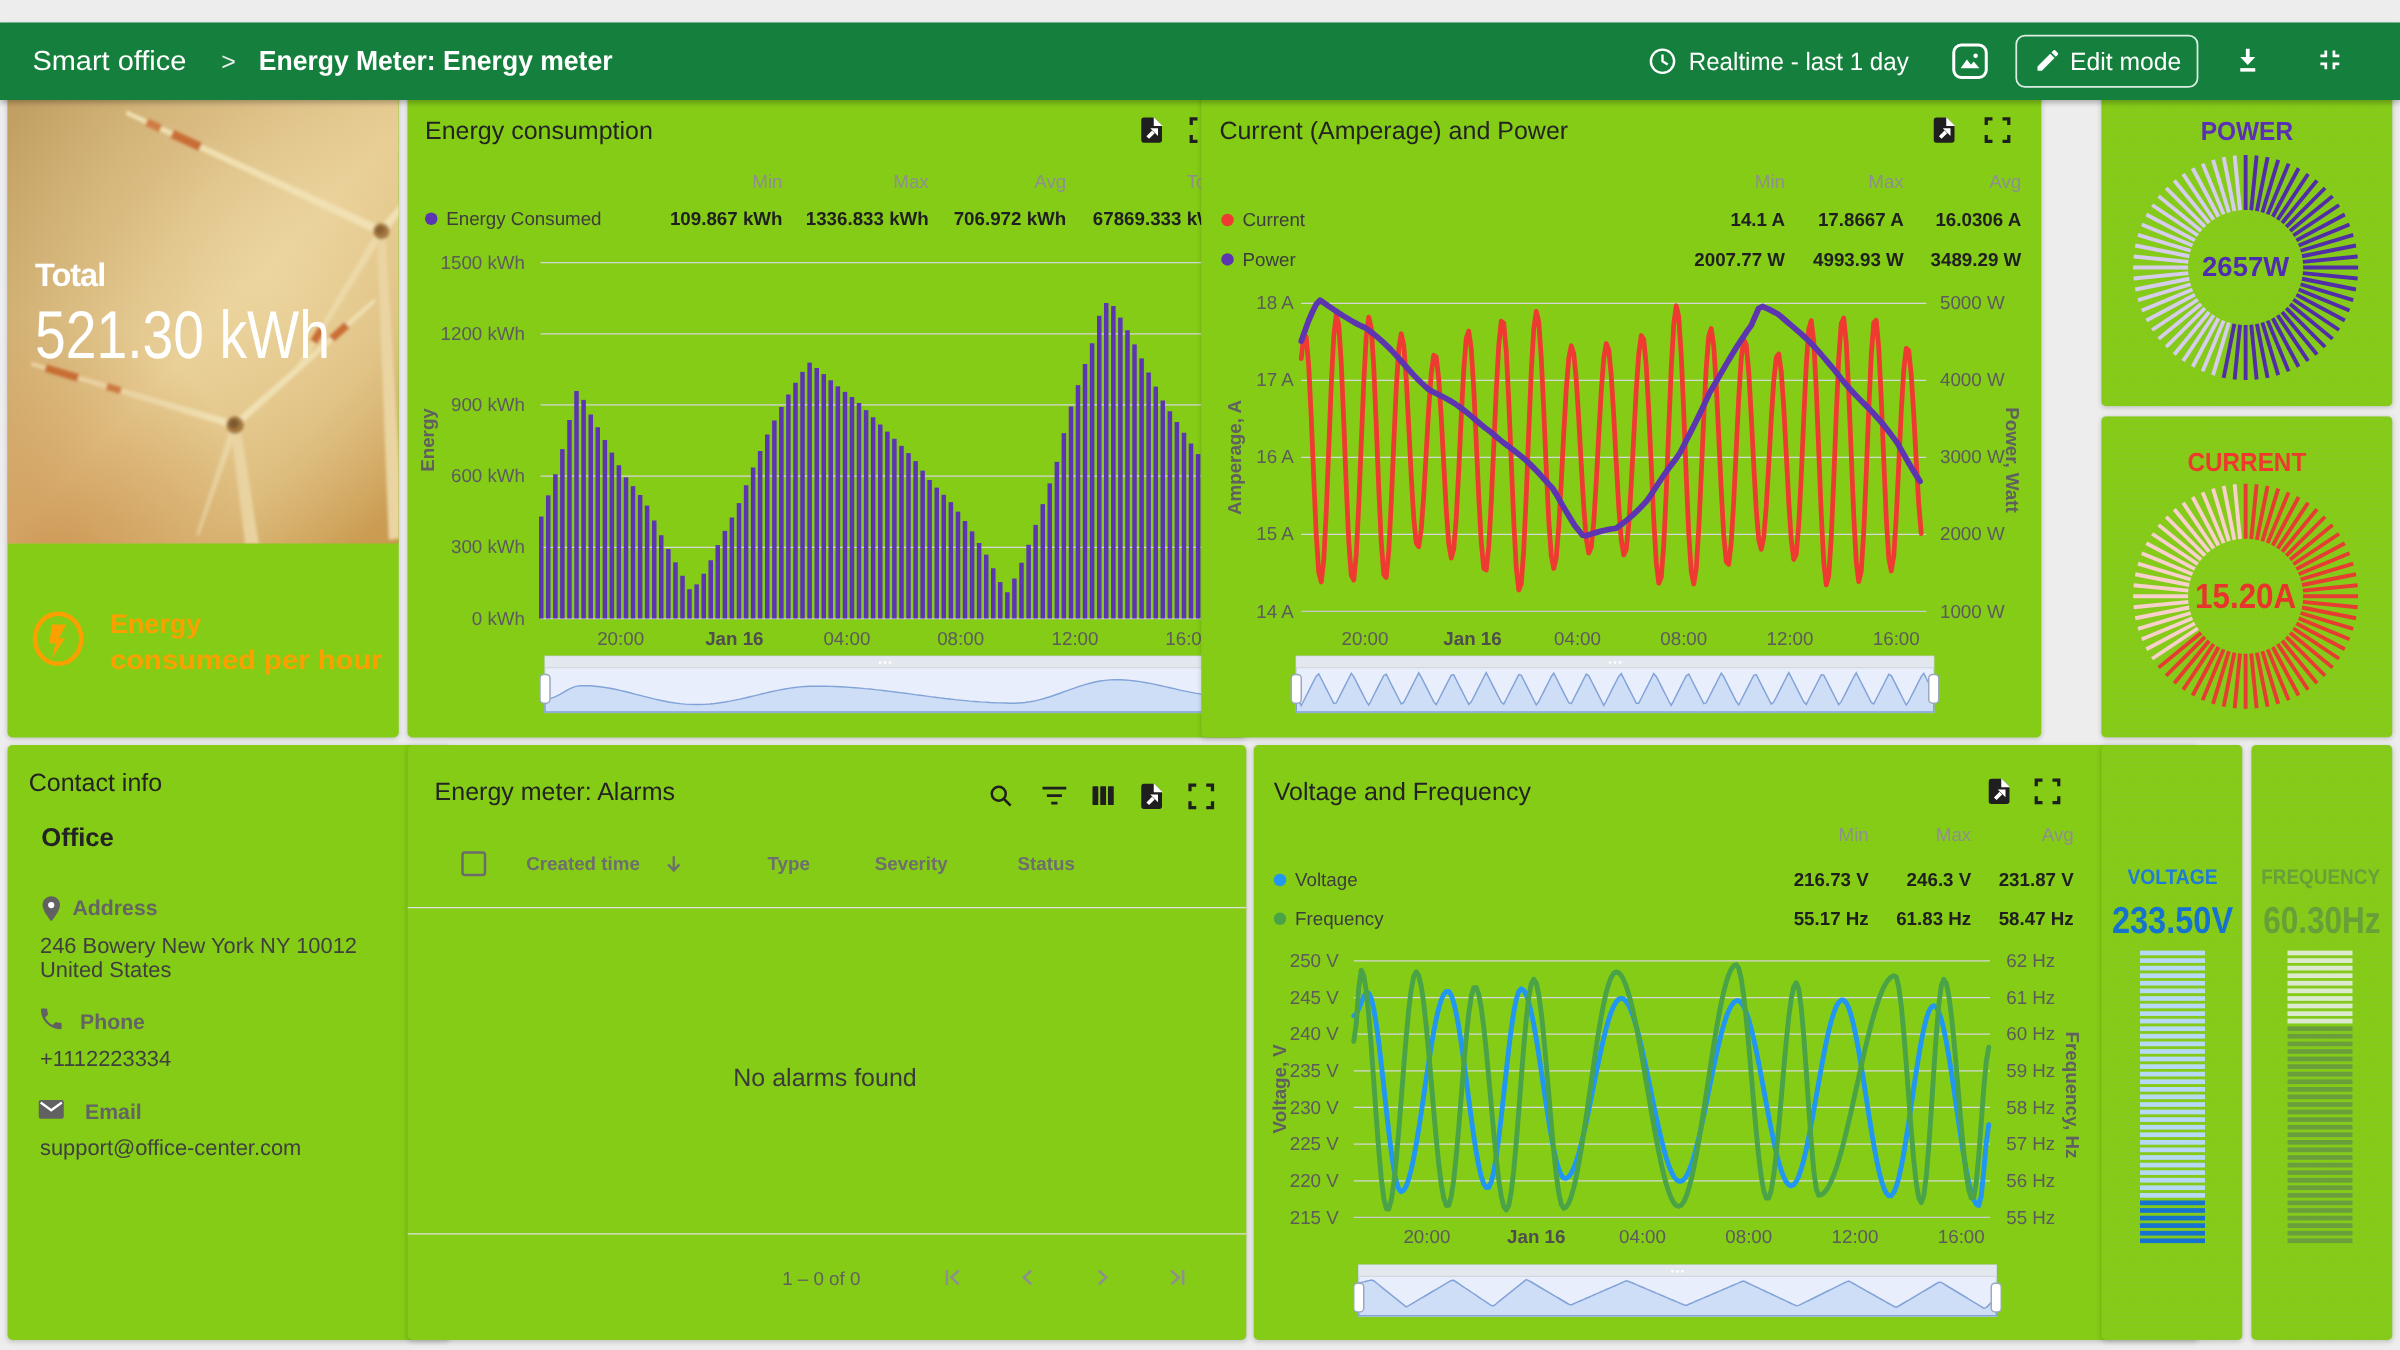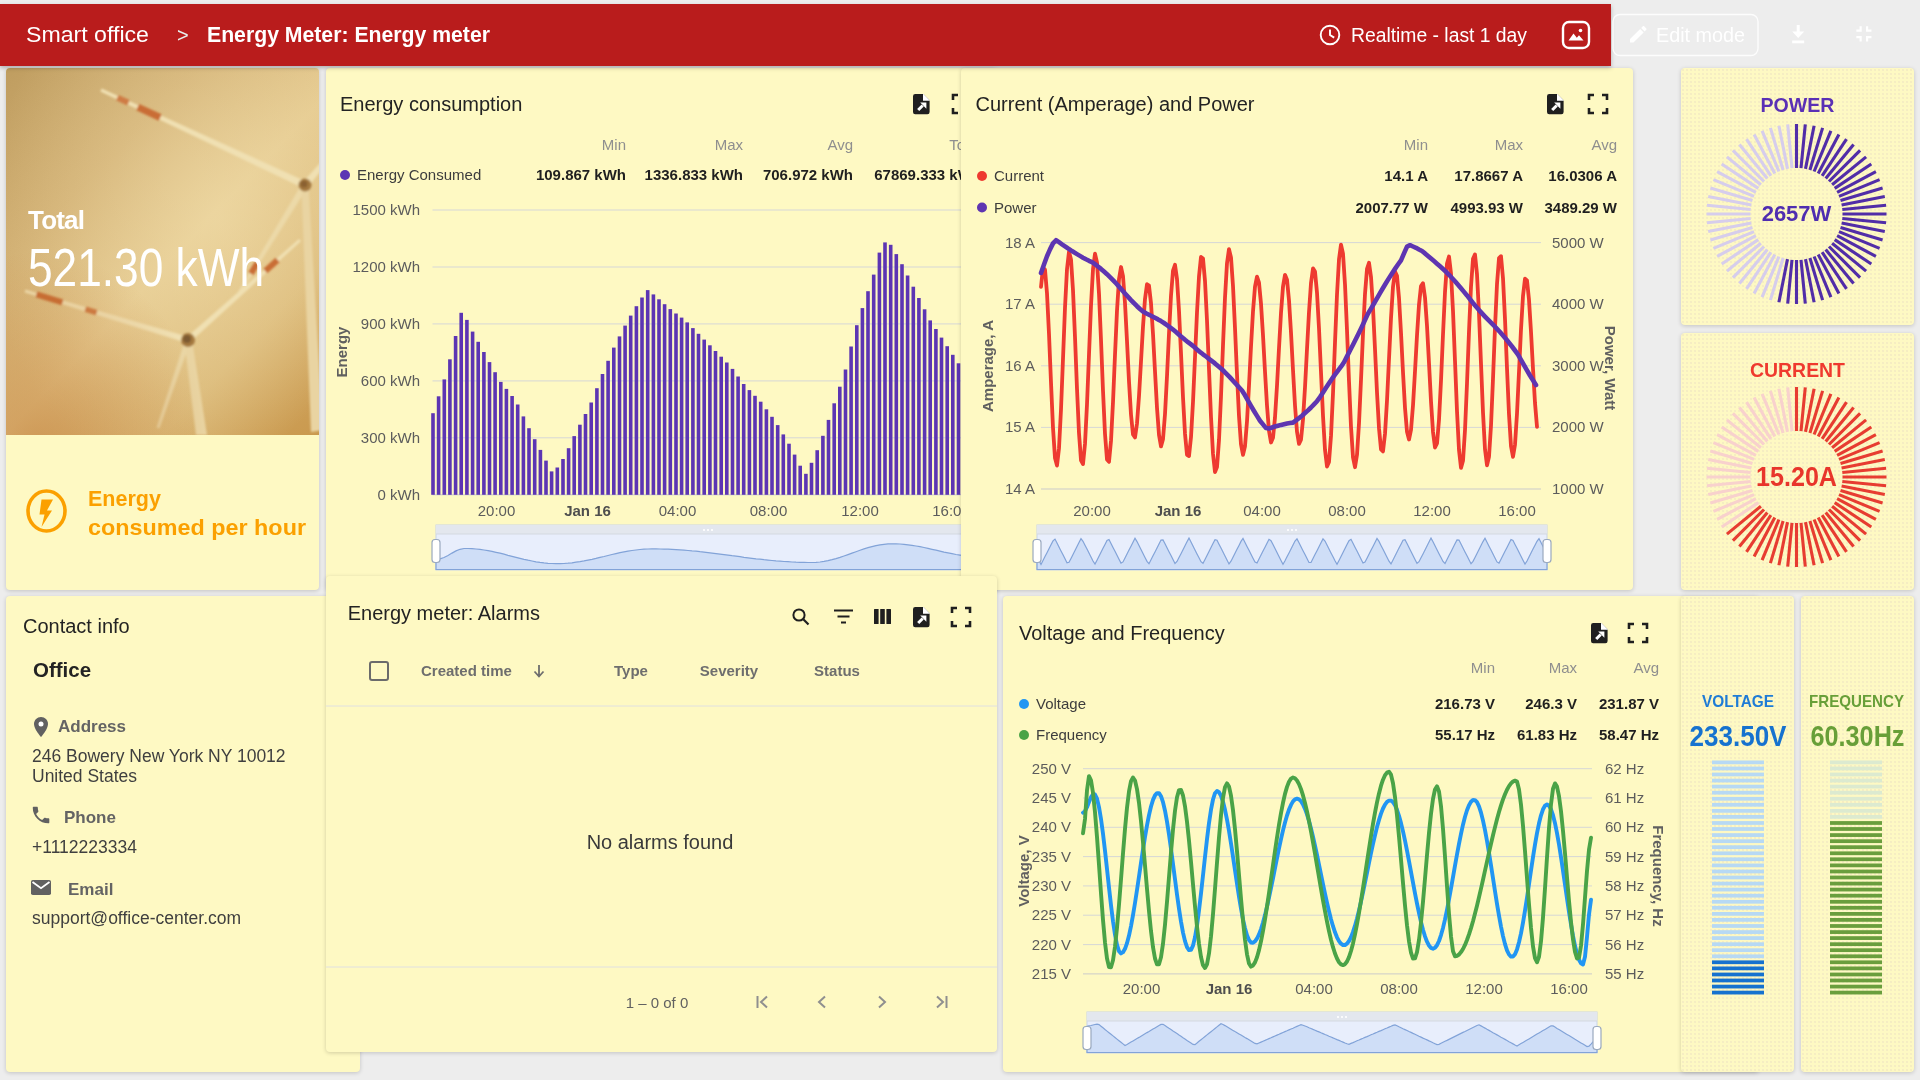--- a/index.html
+++ b/index.html
@@ -1,19 +1,19 @@
 <!DOCTYPE html>
 <html><head><meta charset="utf-8"><style>
 *{margin:0;padding:0;box-sizing:border-box}
 body{width:1920px;height:1080px;background:#ededed;font-family:"Liberation Sans",sans-serif;overflow:hidden;position:relative}
-.card{position:absolute;background:#fef9c3;border-radius:4px;box-shadow:0 1px 4px rgba(0,0,0,.18)}
+.card{position:absolute;background:#84cc16;border-radius:4px;box-shadow:0 1px 4px rgba(0,0,0,.18)}
 .dots{background-image:radial-gradient(rgba(170,130,190,0.10) 0.9px,transparent 1px);background-size:4px 4px}
 svg text{font-family:"Liberation Sans",sans-serif}
 </style></head><body>
-<div style="position:absolute;left:0;top:4px;width:1611px;height:62px;background:#b91c1c;box-shadow:0 2px 4px rgba(0,0,0,.25);color:#fff;z-index:5">
+<div style="position:absolute;left:0;top:18px;width:1920px;height:62px;background:#15803d;box-shadow:0 2px 4px rgba(0,0,0,.25);color:#fff;z-index:5">
 <svg width="1920" height="62">
 <text x="26" y="38" font-size="22" fill="#fff" textLength="123" lengthAdjust="spacingAndGlyphs">Smart office</text>
 <text x="177" y="38" font-size="20" fill="#e8f0ee">&gt;</text>
 <text x="207" y="38" font-size="22" font-weight="bold" fill="#fff" textLength="283" lengthAdjust="spacingAndGlyphs">Energy Meter: Energy meter</text>
 <g stroke="#fff" stroke-width="1.9" fill="none">
 <circle cx="1330" cy="31" r="9.3"></circle>
 <path d="M1330 25.5 V31 L1334.2 33.6"></path>
 </g>
 <text x="1351" y="38" font-size="20" fill="#fff" textLength="176" lengthAdjust="spacingAndGlyphs">Realtime - last 1 day</text>
 <g transform="translate(1563,18)" fill="none" stroke="#fff">
@@ -398,21 +398,21 @@
       <rect x="84" y="416" width="510" height="9" fill="#e3e7ee"></rect>
       <line x1="84" y1="425" x2="594" y2="425" stroke="#d3d8e0" stroke-width="1"></line>
       <circle cx="335.0" cy="421.0" r="1.1" fill="#fff"></circle>
       <circle cx="339.0" cy="421.0" r="1.1" fill="#fff"></circle>
       <circle cx="343.0" cy="421.0" r="1.1" fill="#fff"></circle>
       <path d="M84.0 430.4 L86.0 429.9 L88.0 429.5 L90.0 429.0 L92.0 428.5 L94.0 428.1 L96.0 428.6 L98.0 430.2 L100.0 431.8 L102.0 433.5 L104.0 435.1 L106.0 436.7 L108.0 438.3 L110.0 439.9 L112.0 441.5 L114.0 443.1 L116.0 444.7 L118.0 446.3 L120.0 447.9 L122.0 449.5 L124.0 448.5 L126.0 447.3 L128.0 446.1 L130.0 444.9 L132.0 443.7 L134.0 442.5 L136.0 441.4 L138.0 440.2 L140.0 439.0 L142.0 437.8 L144.0 436.6 L146.0 435.5 L148.0 434.3 L150.0 433.1 L152.0 431.9 L154.0 430.7 L156.0 429.5 L158.0 428.4 L160.0 428.3 L162.0 429.6 L164.0 430.9 L166.0 432.3 L168.0 433.6 L170.0 435.0 L172.0 436.3 L174.0 437.6 L176.0 439.0 L178.0 440.3 L180.0 441.7 L182.0 443.0 L184.0 444.4 L186.0 445.7 L188.0 447.0 L190.0 448.4 L192.0 448.6 L194.0 447.0 L196.0 445.3 L198.0 443.7 L200.0 442.1 L202.0 440.5 L204.0 438.9 L206.0 437.3 L208.0 435.7 L210.0 434.1 L212.0 432.5 L214.0 430.9 L216.0 429.3 L218.0 427.7 L220.0 428.5 L222.0 429.6 L224.0 430.8 L226.0 432.0 L228.0 433.2 L230.0 434.4 L232.0 435.6 L234.0 436.7 L236.0 437.9 L238.0 439.1 L240.0 440.3 L242.0 441.5 L244.0 442.6 L246.0 443.8 L248.0 445.0 L250.0 446.2 L252.0 447.4 L254.0 447.9 L256.0 447.0 L258.0 446.1 L260.0 445.2 L262.0 444.4 L264.0 443.5 L266.0 442.6 L268.0 441.8 L270.0 440.9 L272.0 440.0 L274.0 439.1 L276.0 438.3 L278.0 437.4 L280.0 436.5 L282.0 435.6 L284.0 434.8 L286.0 433.9 L288.0 433.0 L290.0 432.2 L292.0 431.3 L294.0 430.4 L296.0 429.5 L298.0 428.7 L300.0 429.2 L302.0 430.0 L304.0 430.8 L306.0 431.7 L308.0 432.5 L310.0 433.4 L312.0 434.2 L314.0 435.1 L316.0 435.9 L318.0 436.8 L320.0 437.6 L322.0 438.5 L324.0 439.3 L326.0 440.2 L328.0 441.0 L330.0 441.9 L332.0 442.7 L334.0 443.6 L336.0 444.4 L338.0 445.3 L340.0 446.1 L342.0 447.0 L344.0 447.8 L346.0 448.3 L348.0 447.4 L350.0 446.6 L352.0 445.7 L354.0 444.8 L356.0 444.0 L358.0 443.1 L360.0 442.3 L362.0 441.4 L364.0 440.6 L366.0 439.7 L368.0 438.8 L370.0 438.0 L372.0 437.1 L374.0 436.3 L376.0 435.4 L378.0 434.6 L380.0 433.7 L382.0 432.8 L384.0 432.0 L386.0 431.1 L388.0 430.3 L390.0 429.4 L392.0 428.9 L394.0 429.8 L396.0 430.8 L398.0 431.7 L400.0 432.7 L402.0 433.6 L404.0 434.5 L406.0 435.5 L408.0 436.4 L410.0 437.4 L412.0 438.3 L414.0 439.2 L416.0 440.2 L418.0 441.1 L420.0 442.1 L422.0 443.0 L424.0 443.9 L426.0 444.9 L428.0 445.8 L430.0 446.8 L432.0 447.7 L434.0 448.6 L436.0 448.3 L438.0 447.3 L440.0 446.3 L442.0 445.3 L444.0 444.4 L446.0 443.4 L448.0 442.4 L450.0 441.4 L452.0 440.4 L454.0 439.4 L456.0 438.4 L458.0 437.4 L460.0 436.4 L462.0 435.5 L464.0 434.5 L466.0 433.5 L468.0 432.5 L470.0 431.5 L472.0 430.5 L474.0 429.5 L476.0 428.8 L478.0 429.9 L480.0 431.0 L482.0 432.1 L484.0 433.3 L486.0 434.4 L488.0 435.5 L490.0 436.7 L492.0 437.8 L494.0 438.9 L496.0 440.0 L498.0 441.2 L500.0 442.3 L502.0 443.4 L504.0 444.5 L506.0 445.7 L508.0 446.8 L510.0 447.9 L512.0 449.0 L514.0 450.0 L516.0 448.8 L518.0 447.6 L520.0 446.4 L522.0 445.2 L524.0 444.1 L526.0 442.9 L528.0 441.7 L530.0 440.5 L532.0 439.3 L534.0 438.1 L536.0 436.9 L538.0 435.8 L540.0 434.6 L542.0 433.4 L544.0 432.2 L546.0 431.0 L548.0 429.8 L550.0 429.9 L552.0 431.1 L554.0 432.4 L556.0 433.6 L558.0 434.8 L560.0 436.0 L562.0 437.2 L564.0 438.4 L566.0 439.6 L568.0 440.8 L570.0 442.0 L572.0 443.3 L574.0 444.5 L576.0 445.7 L578.0 446.9 L580.0 448.1 L582.0 449.3 L584.0 450.5 L586.0 450.1 L588.0 448.1 L590.0 446.0 L592.0 444.0 L594.0 442.0 L594 456.5 L84 456.5 Z" fill="#cfdef7" stroke="#82a3d8" stroke-width="1.2"></path>
       <rect x="80" y="430.5" width="8" height="23" rx="3" fill="#fff" stroke="#9aa9bf" stroke-width="1.2"></rect>
       <rect x="590" y="430.5" width="8" height="23" rx="3" fill="#fff" stroke="#9aa9bf" stroke-width="1.2"></rect>
     </svg>
   </div>
-<div class="card" style="left:326px;top:576px;width:671px;height:476px">
+<div class="card" style="left:326px;top:596px;width:671px;height:476px">
     <svg width="671" height="476" style="position:absolute;left:0;top:0">
       <text x="21.7" y="44" font-size="20" fill="#232323">Energy meter: Alarms</text>
       <g transform="translate(466,32)" stroke="#1f1f1f" fill="none">
         <circle cx="7" cy="7" r="5.6" stroke-width="2"></circle>
         <path d="M11.3 11.3 L16.5 16.5" stroke-width="2.2"></path>
       </g>
       <g transform="translate(508,33)" stroke="#1f1f1f" stroke-width="2.1">
         <path d="M0 1.5 h19 M3.5 7.5 h12 M7 13.5 h5"></path>
       </g>
       <g transform="translate(548,33)" fill="#1f1f1f">

